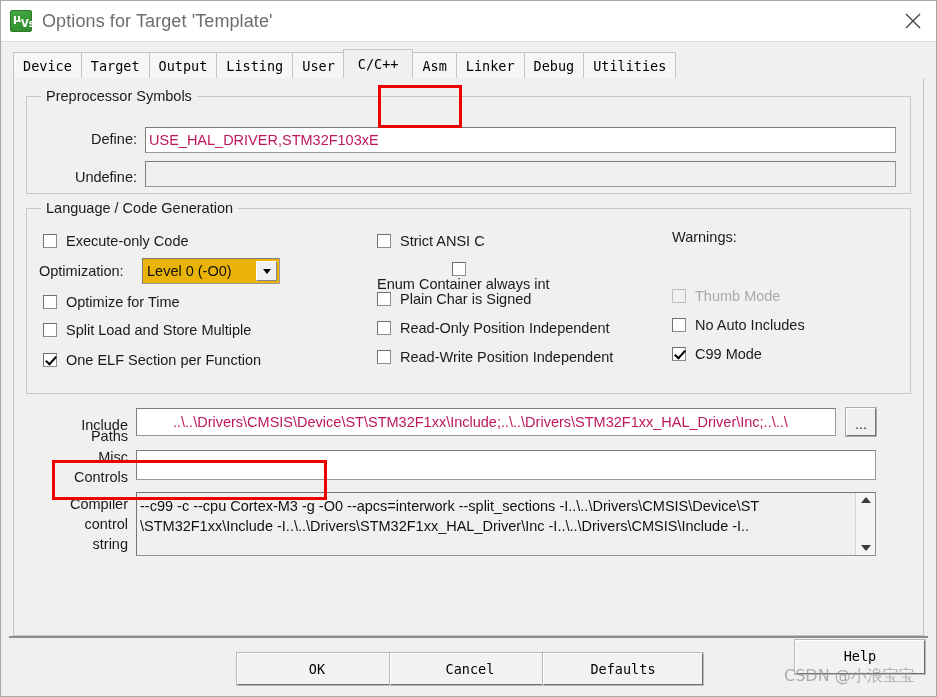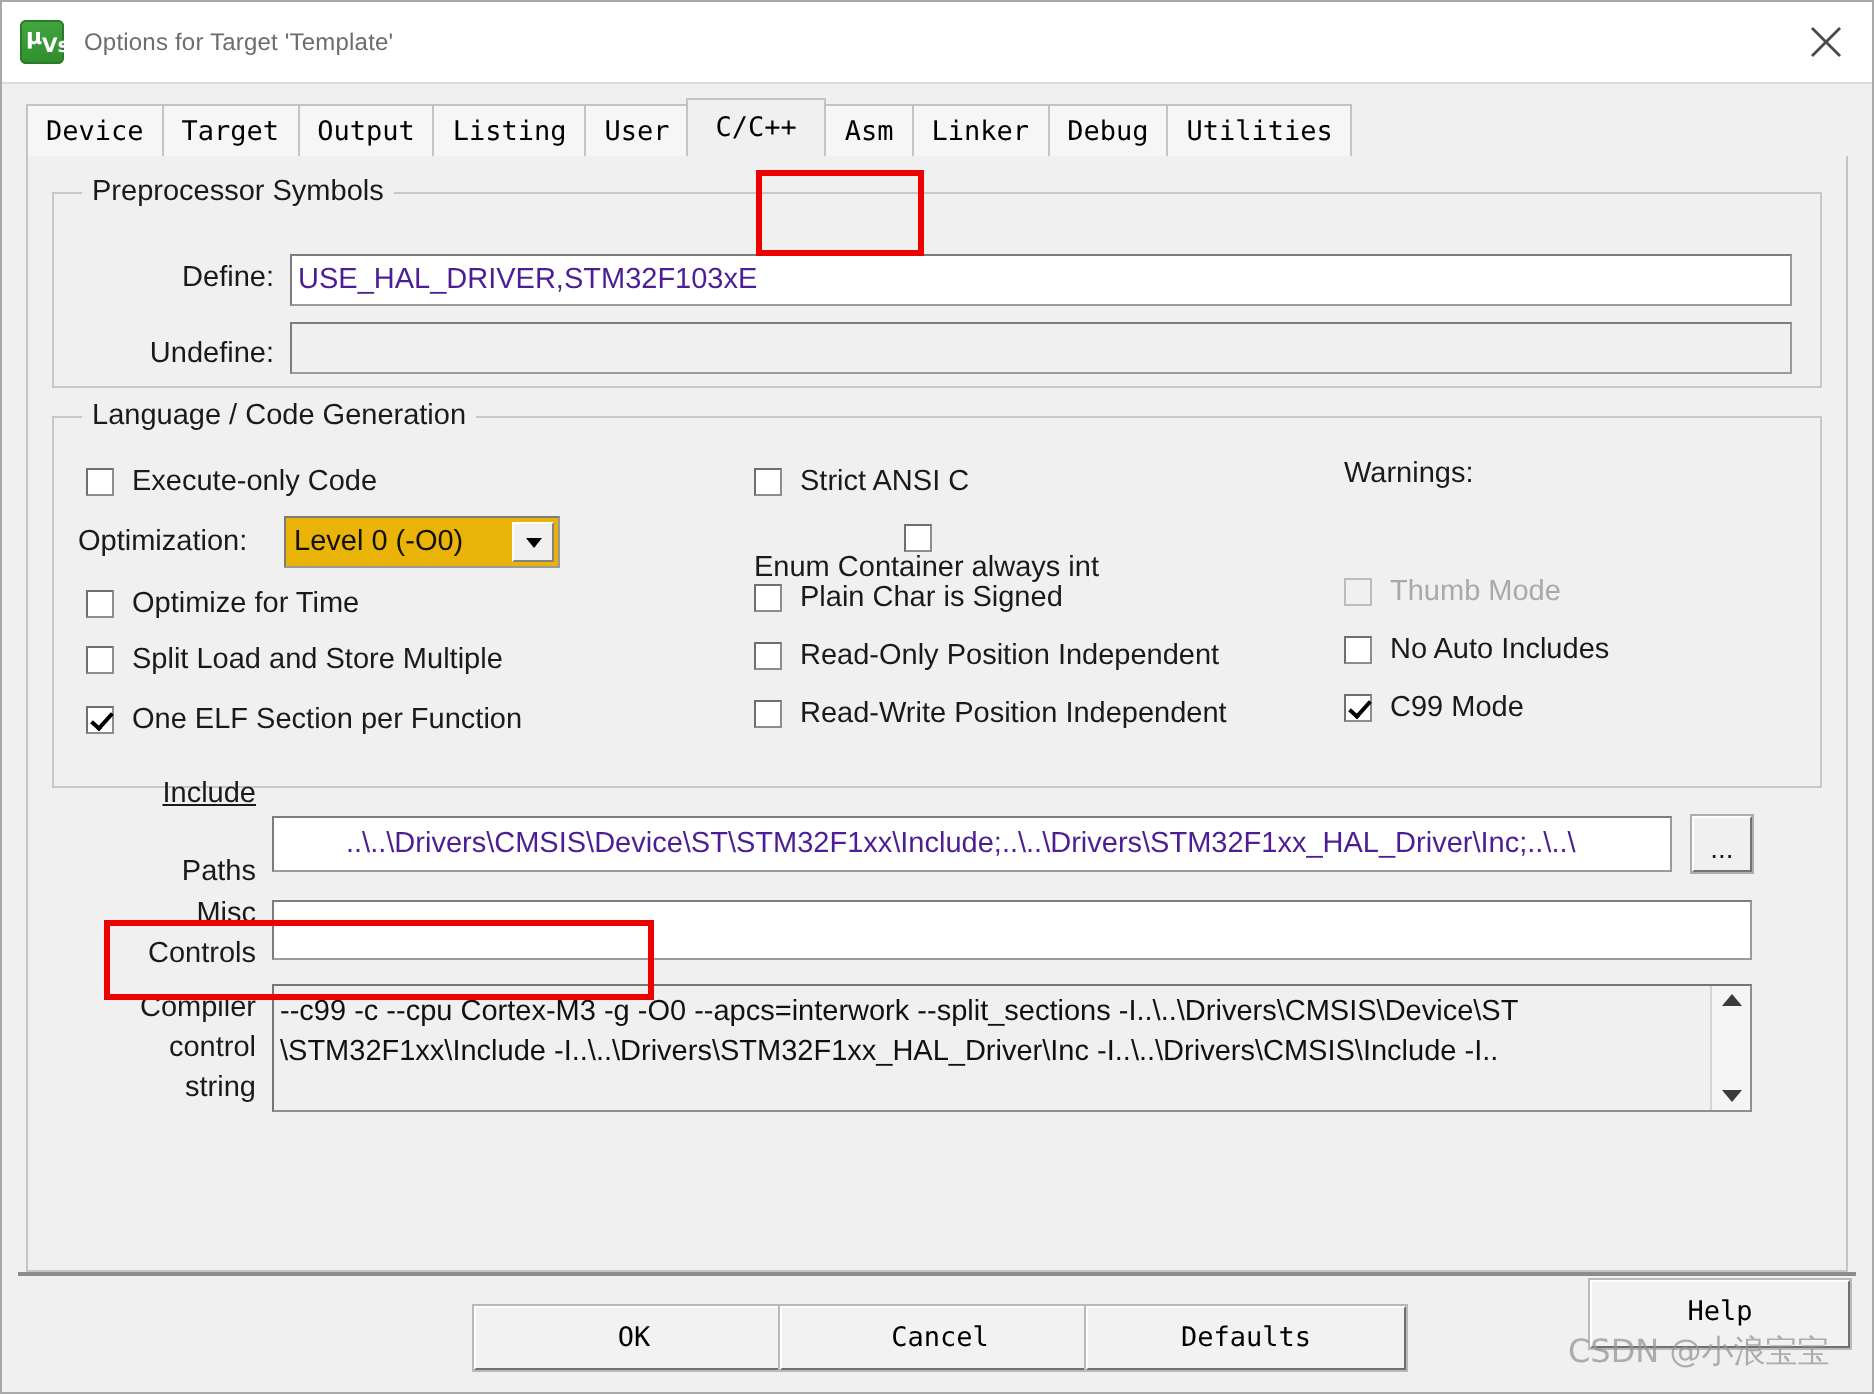--- a/index.html
+++ b/index.html
@@ -46,21 +46,21 @@
   #app-icon .gl {
     position: absolute;
     color: #ffffff;
     font-family: "DejaVu Sans", sans-serif;
     font-weight: bold;
     line-height: 1;
   }
   #app-icon .gl1 { left: 3px; top: 3px; font-size: 11px; }
   #app-icon .gl2 { left: 11px; top: 9px; font-size: 10px; }
   #title-text {
-    font-size: 12px;
+    font-size: 18px;
     color: #6d6d6d;
     font-family: "Liberation Sans", sans-serif;
     letter-spacing: 0.1px;
     white-space: nowrap;
   }
   #close-btn {
     position: absolute;
     right: 0; top: 0;
     width: 46px; height: 40px;
     display: flex;
@@ -168,21 +168,21 @@
   .lbl.r { text-align: right; }
 
   .textfield {
     position: absolute;
     background: #ffffff;
     border: 1px solid #9a9a9a;
     border-top-color: #7d7d7d;
     border-left-color: #7d7d7d;
     box-sizing: border-box;
     font-size: 14.5px;
-    color: #4c1d95;
+    color: #be185d;
     display: flex;
     align-items: center;
     padding: 0 3px;
     overflow: hidden;
     white-space: nowrap;
     cursor: text;
   }
   .textfield.readonlygray { background: #f0f0f0; color: #2a2a2a; }
 
   
@@ -292,21 +292,21 @@
     position: absolute;
     left: 38px; top: 382px;
     width: 275px; height: 40px;
     border: 3px solid #ee0000;
     box-sizing: border-box;
     pointer-events: none;
     z-index: 20;
   }
 
   
-  #lbl-include-1 { left: 26px; top: 311px; width: 88px; text-decoration: underline; }
+  #lbl-include-1 { left: 26px; top: 339px; width: 88px; }
   #lbl-include-2 { left: 26px; top: 350px; width: 88px; }
   #fld-include   { left: 122px; top: 330px; width: 700px; height: 28px; padding-left: 36px; }
   #btn-browse {
     position: absolute;
     left: 832px; top: 330px;
     width: 30px; height: 28px;
     background: #f0f0f0;
     border: 1px solid #ffffff;
     border-right-color: #737373;
     border-bottom-color: #737373;

